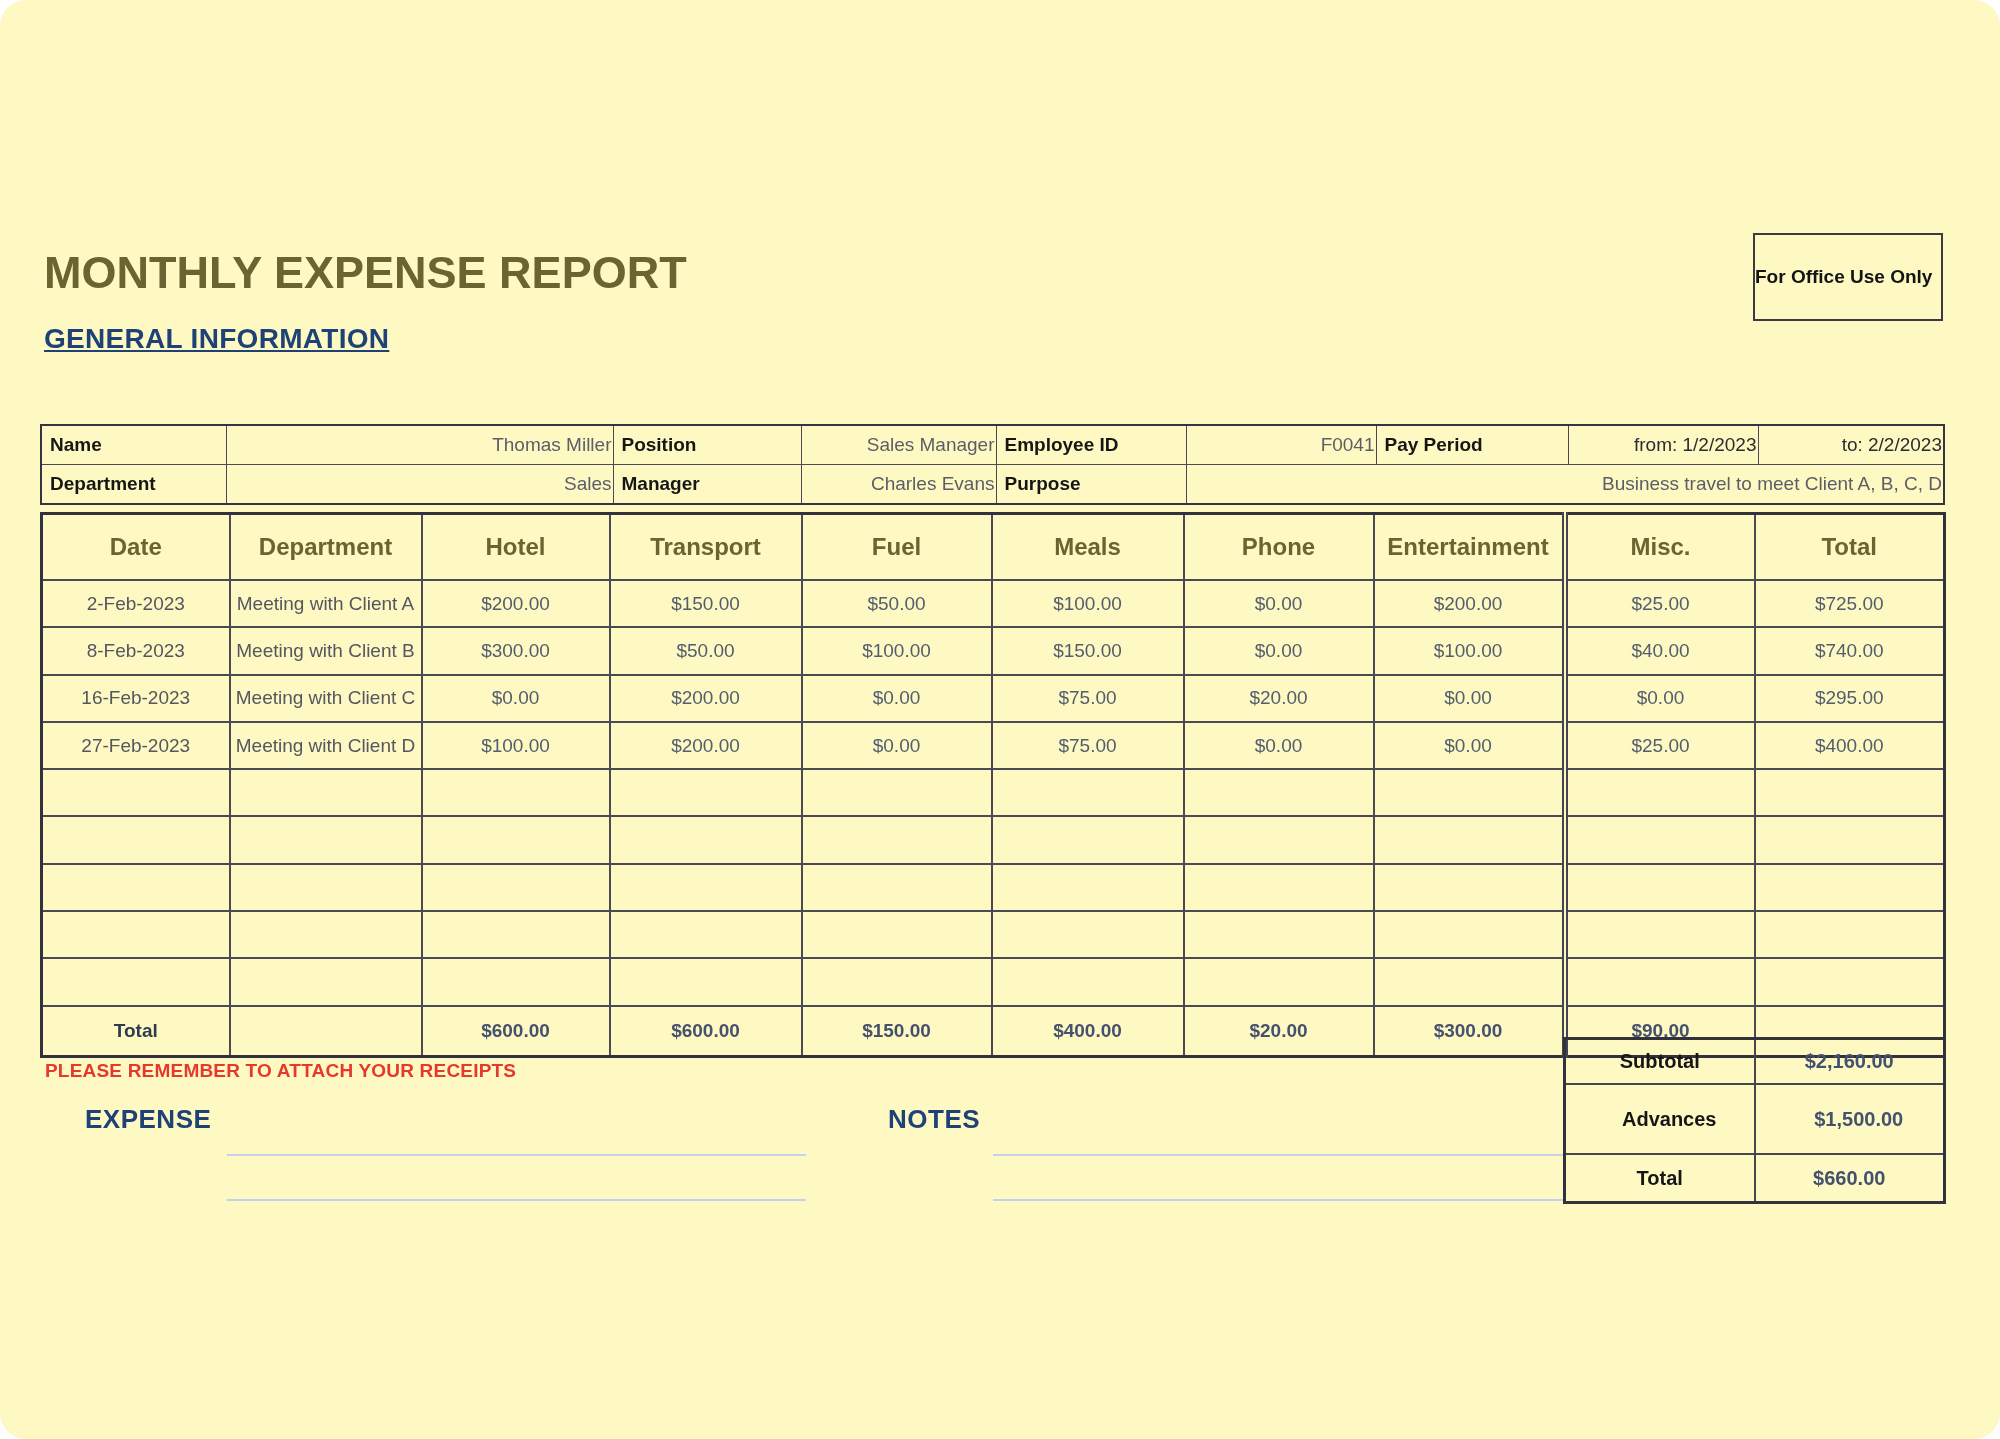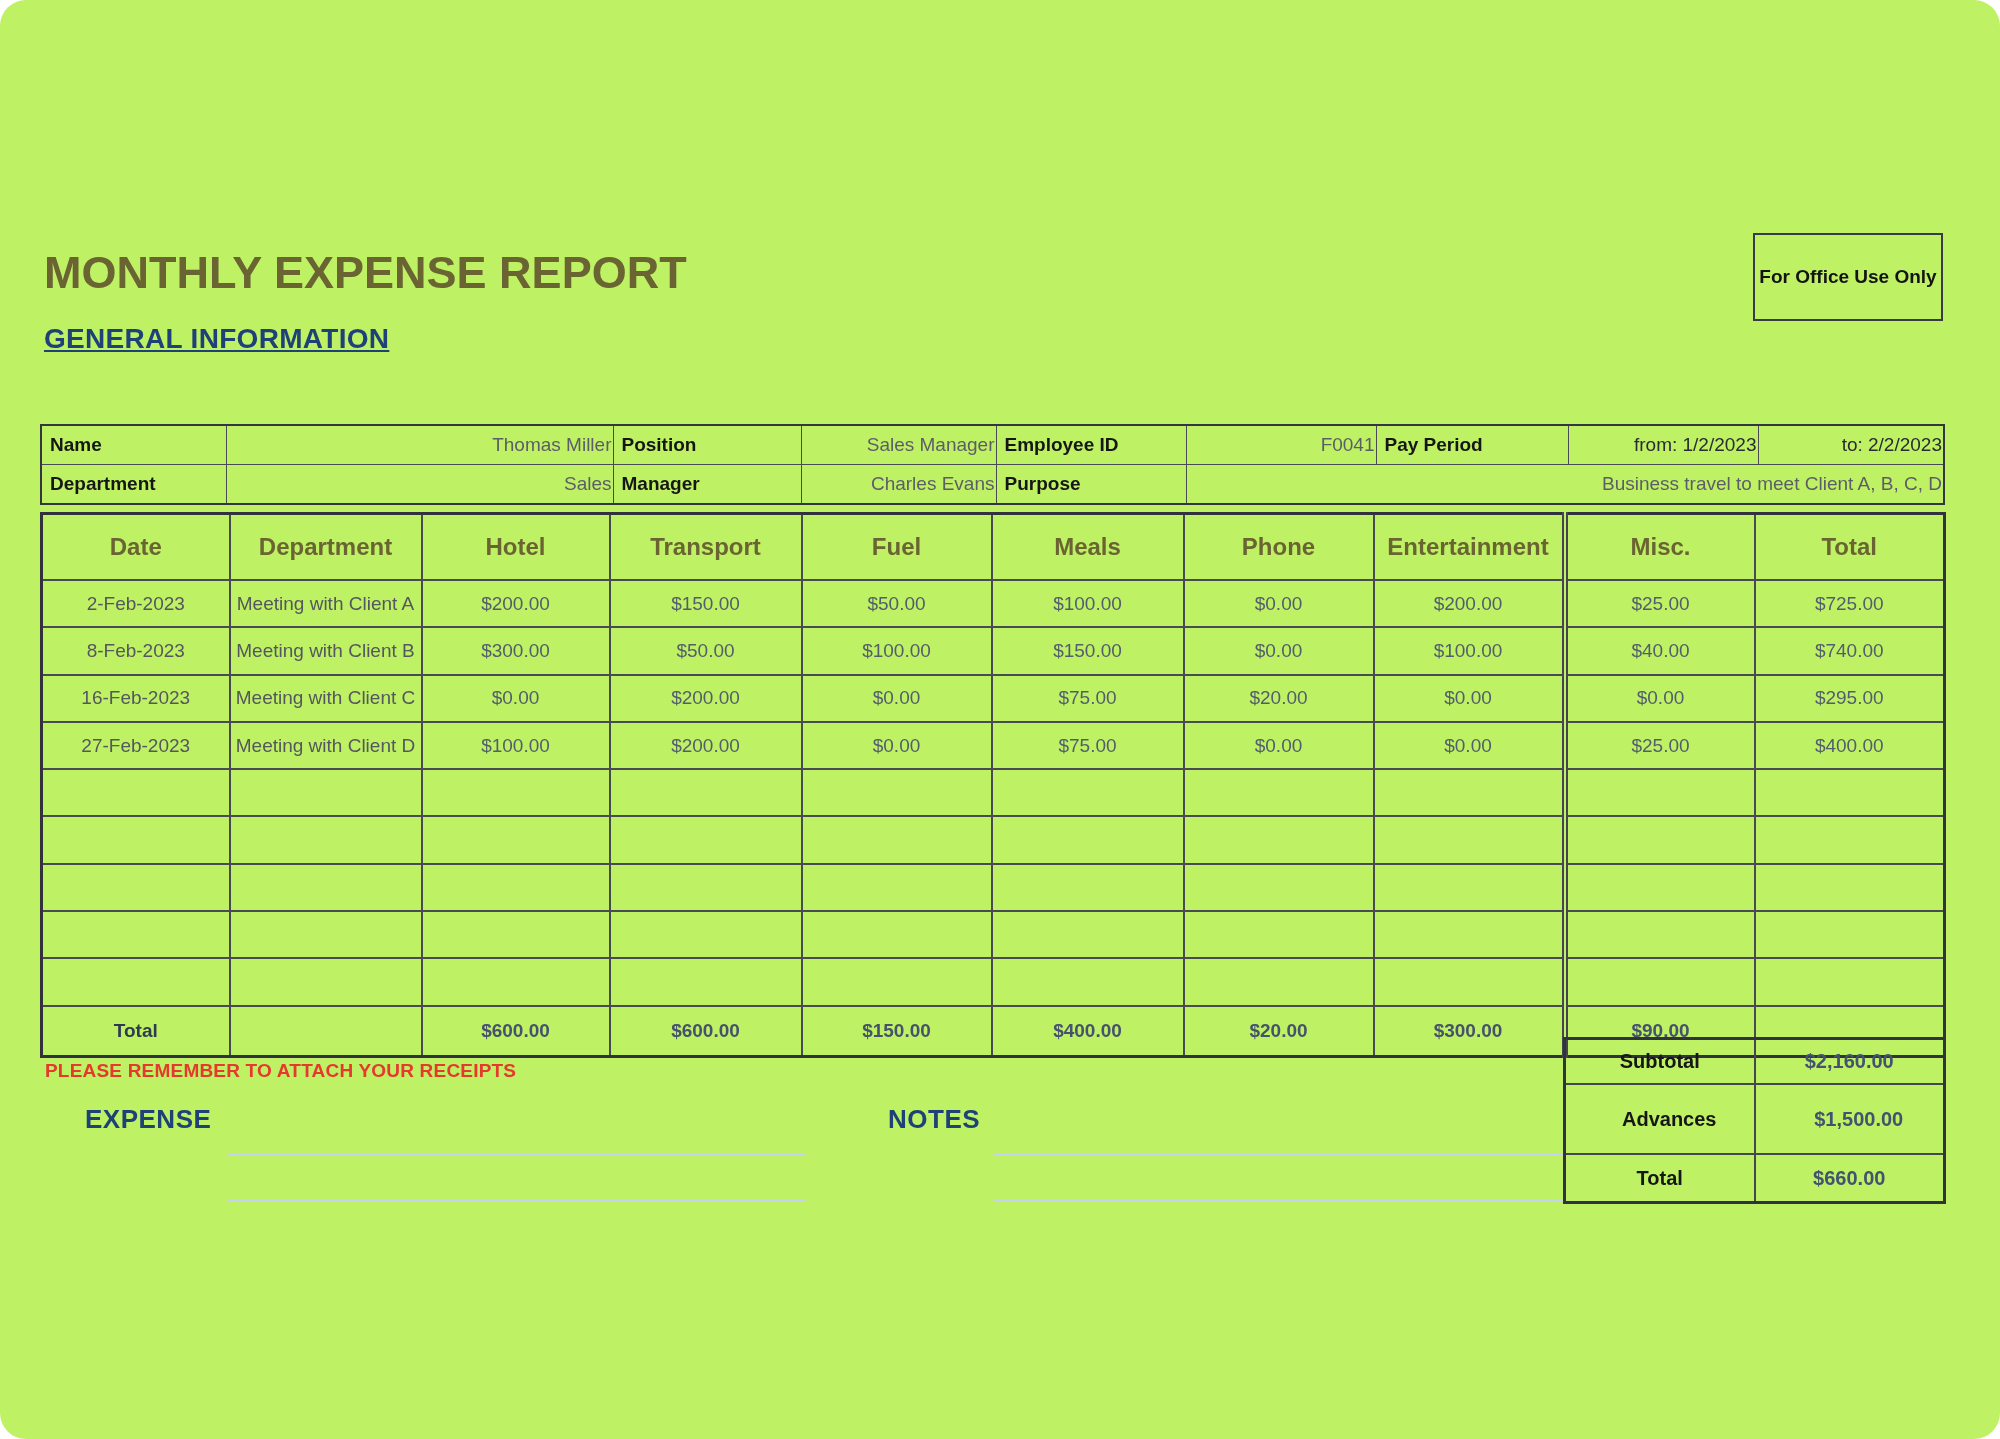--- a/index.html
+++ b/index.html
@@ -1,24 +1,24 @@
 <!DOCTYPE html>
 <html><head>
 <meta charset="utf-8">
 <style>
   html,body{margin:0;padding:0;background:#ffffff;}
   body{width:2000px;height:1439px;position:relative;font-family:"Liberation Sans",sans-serif;}
-  .page{position:absolute;inset:0;background:#bef264;border-radius:26px;overflow:hidden;}
+  .page{position:absolute;inset:0;background:#fef9c3;border-radius:26px;overflow:hidden;}
 
   .abs{position:absolute;}
 
   
   .title{left:44px;top:250px;font-size:45px;font-weight:700;color:#6A6332;letter-spacing:0px;line-height:1;}
   .office-box{left:1753px;top:233px;width:190px;height:88px;border:2px solid #3A3A44;box-sizing:border-box;
-              display:flex;align-items:center;justify-content:center;font-size:19px;font-weight:700;color:#141414;}
+              display:flex;align-items:center;justify-content:flex-start;font-size:19px;font-weight:700;color:#141414;}
   .section-title{left:44px;top:325px;font-size:28px;font-weight:700;color:#1E4278;letter-spacing:0.3px;line-height:1;text-decoration:underline;}
 
   
   table{border-collapse:collapse;table-layout:fixed;}
   .info-table{left:40px;top:384px;width:1903px;}
   .info-table th,.info-table td{border:1.5px solid #4A4A54;height:36px;font-size:19px;overflow:hidden;white-space:nowrap;}
   .info-table{border:2px solid #35353F;margin-top:40px;}
   .info-table th{text-align:left;padding-left:8px;color:#161616;font-weight:700;}
   .info-table td{text-align:right;padding-left:23px;color:#5D5D68;font-weight:400;}
   .info-table td.dark{color:#2B2B33;}

